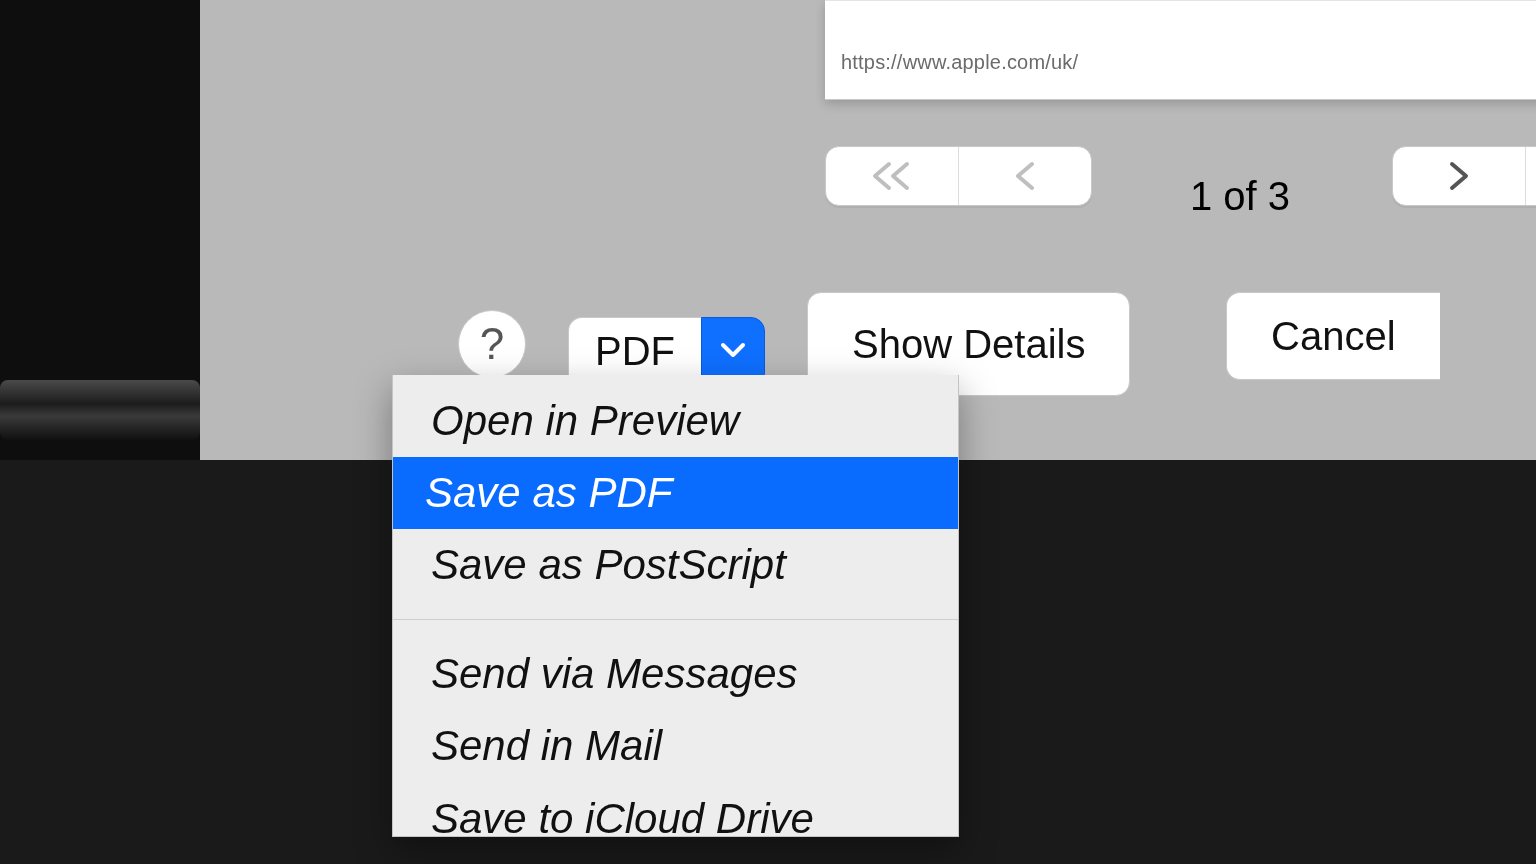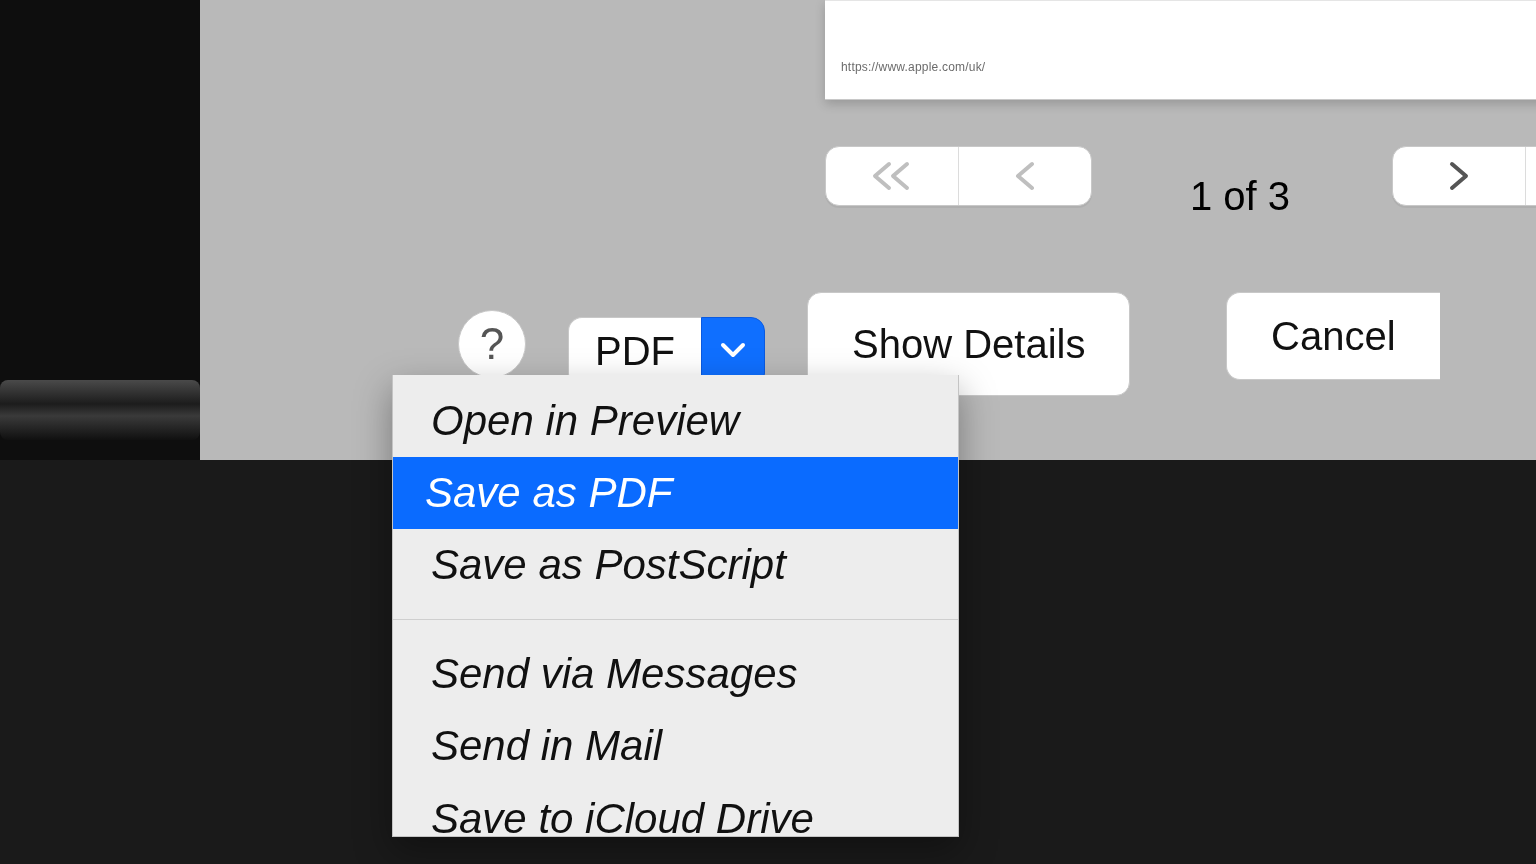--- a/index.html
+++ b/index.html
@@ -4,21 +4,21 @@
 <style>
   html,body{margin:0;padding:0;width:1536px;height:864px;overflow:hidden;font-family:-apple-system,"Helvetica Neue",Helvetica,Arial,sans-serif;background:#000;}
   .stage{position:relative;width:1536px;height:864px;background:#1a1a1a;}
   
   .side{position:absolute;left:0;top:0;width:200px;height:460px;background:#0e0e0e;}
   .side-edge{position:absolute;left:0;top:380px;width:200px;height:60px;background:linear-gradient(#4a4a4a,#1c1c1c 40%,#3a3a3a 60%,#101010);border-radius:8px;}
   
   .panel{position:absolute;left:200px;top:0;right:0;height:460px;background:#b9b9b9;}
   
   .page{position:absolute;left:625px;top:0;width:912px;height:98px;background:#fff;border-top:1px solid #e5e5e5;border-bottom:1px solid #c8c8c8;box-shadow:0 4px 10px rgba(0,0,0,.18);}
-  .page-url{position:absolute;left:16px;bottom:25px;font-size:12px;color:#6b6b6b;letter-spacing:.2px;filter:blur(.6px);}
+  .page-url{position:absolute;left:16px;bottom:25px;font-size:20px;color:#6b6b6b;letter-spacing:.2px;filter:blur(.6px);}
   
   .pager{position:absolute;top:144px;left:0;right:0;height:64px;display:flex;align-items:center;}
   .seg{height:58px;background:#fff;border:1px solid #c8c8c8;border-radius:14px;box-shadow:0 2px 0 rgba(0,0,0,.05);display:flex;align-items:center;justify-content:center;overflow:hidden;}
   .seg .half{flex:1;display:flex;align-items:center;justify-content:center;height:100%;}
   .seg .half+.half{border-left:1px solid #dcdcdc;}
   .seg-left{position:absolute;left:625px;width:265px;}
   .seg-right{position:absolute;left:1192px;width:265px;}
   .counter{position:absolute;left:920px;width:240px;text-align:center;font-size:40px;color:#000;margin-top:40px;}
   .arrow-svg{width:46px;height:32px;display:block;}
   

